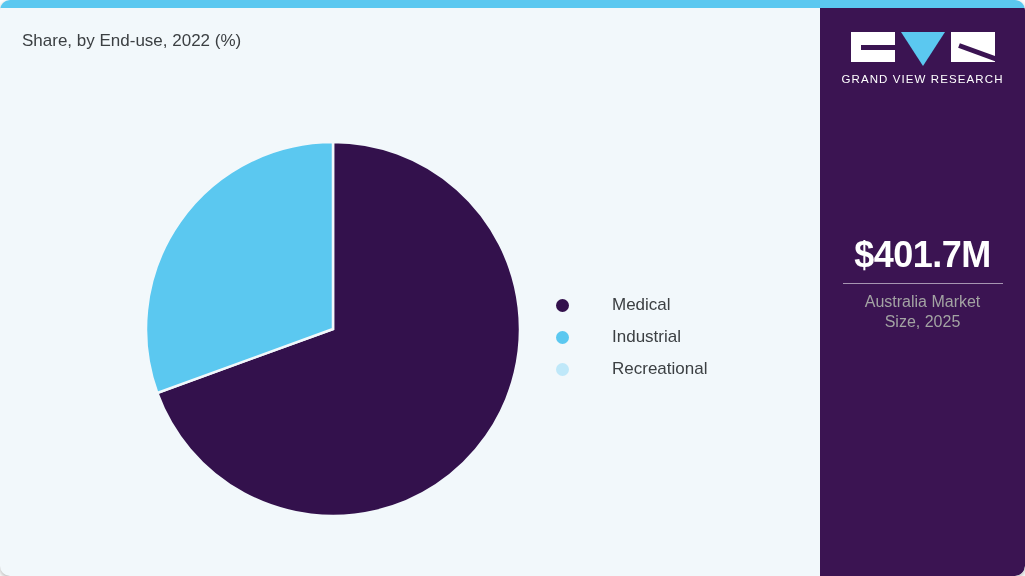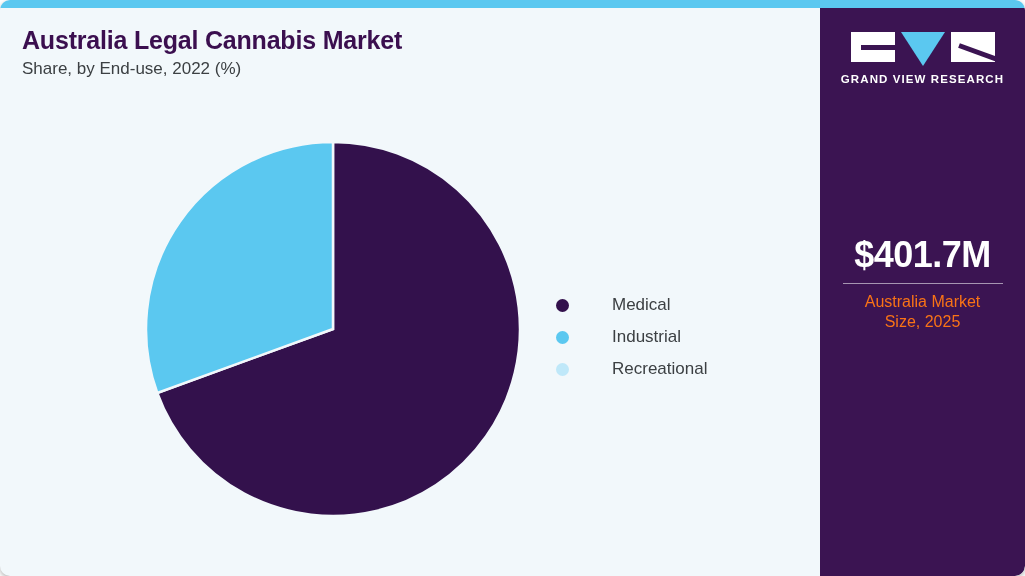--- a/index.html
+++ b/index.html
@@ -155,21 +155,21 @@
   }
   .logo-v {
     width: 0; height: 0;
     border-left: 22px solid transparent;
     border-right: 22px solid transparent;
     border-top: 34px solid #5BC8F0;
   }
   .logo-text {
     margin-top: 7px;
     font-size: 11.5px;
-    font-weight: bold;
+    font-weight: normal;
     color: #ffffff;
     letter-spacing: 1.1px;
   }
 
   .stat-block {
     position: absolute;
     top: 228px;
     left: 0;
     width: 205px;
     text-align: center;
@@ -182,21 +182,21 @@
     line-height: 1.05;
   }
   .stat-divider {
     width: 160px;
     height: 1px;
     background: rgba(255,255,255,0.55);
     margin: 9px auto 8px auto;
   }
   .stat-caption {
     font-size: 16px;
-    color: #f97316;
+    color: #a3a3a3;
     line-height: 1.25;
     padding: 0 31px;
   }
 
   .source-block {
     position: absolute;
     bottom: 22px;
     left: 14px;
     width: 190px;
   }
@@ -215,21 +215,20 @@
 </head>
 <body>
 
 <div id="infographic">
 
   <div class="top-bar"></div>
 
   <div class="left-panel">
 
     <div class="title-block">
-      <h1 class="chart-title">Australia Legal Cannabis Market</h1>
       <h2 class="chart-subtitle">Share, by End-use, 2022 (%)</h2>
     </div>
 
     <div class="pie-wrap">
       <svg width="378" height="378" viewBox="0 0 378 378">
         <g>
           <path id="slice-0" d="M 189 189 L 189.00 2.00 A 187 187 0 1 1 13.28 252.96 Z" fill="#33114C" stroke="#F2F8FB" stroke-width="2.5"></path>
           <path id="slice-1" d="M 189 189 L 13.28 252.96 A 187 187 0 0 1 189.00 2.00 Z" fill="#5BC8F0" stroke="#F2F8FB" stroke-width="2.5"></path>
           <path id="slice-2" d=""></path>
         </g>

